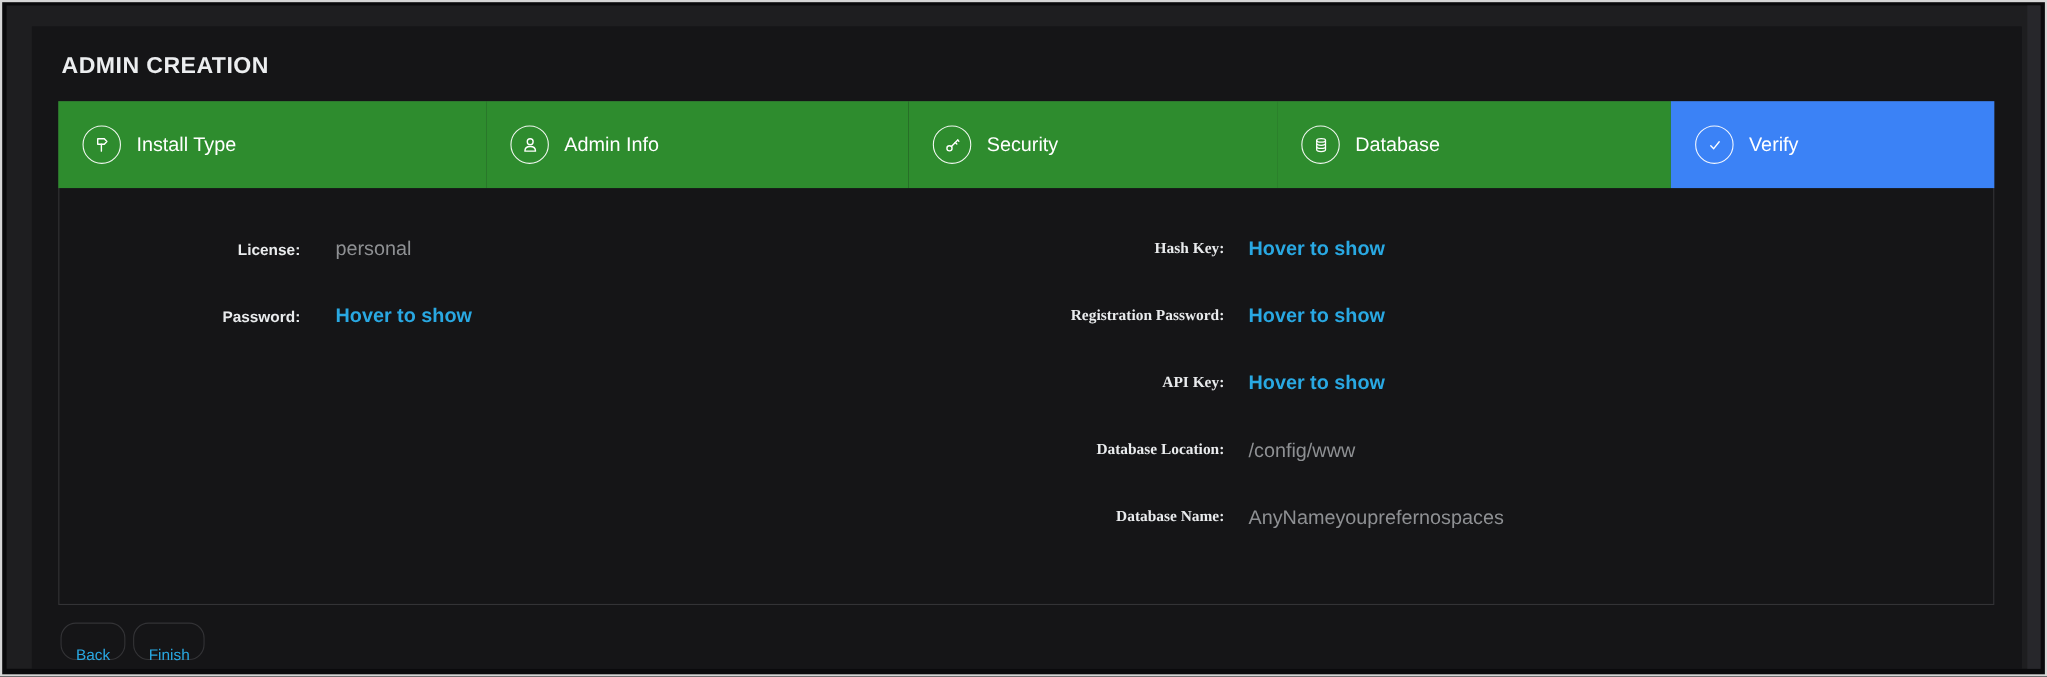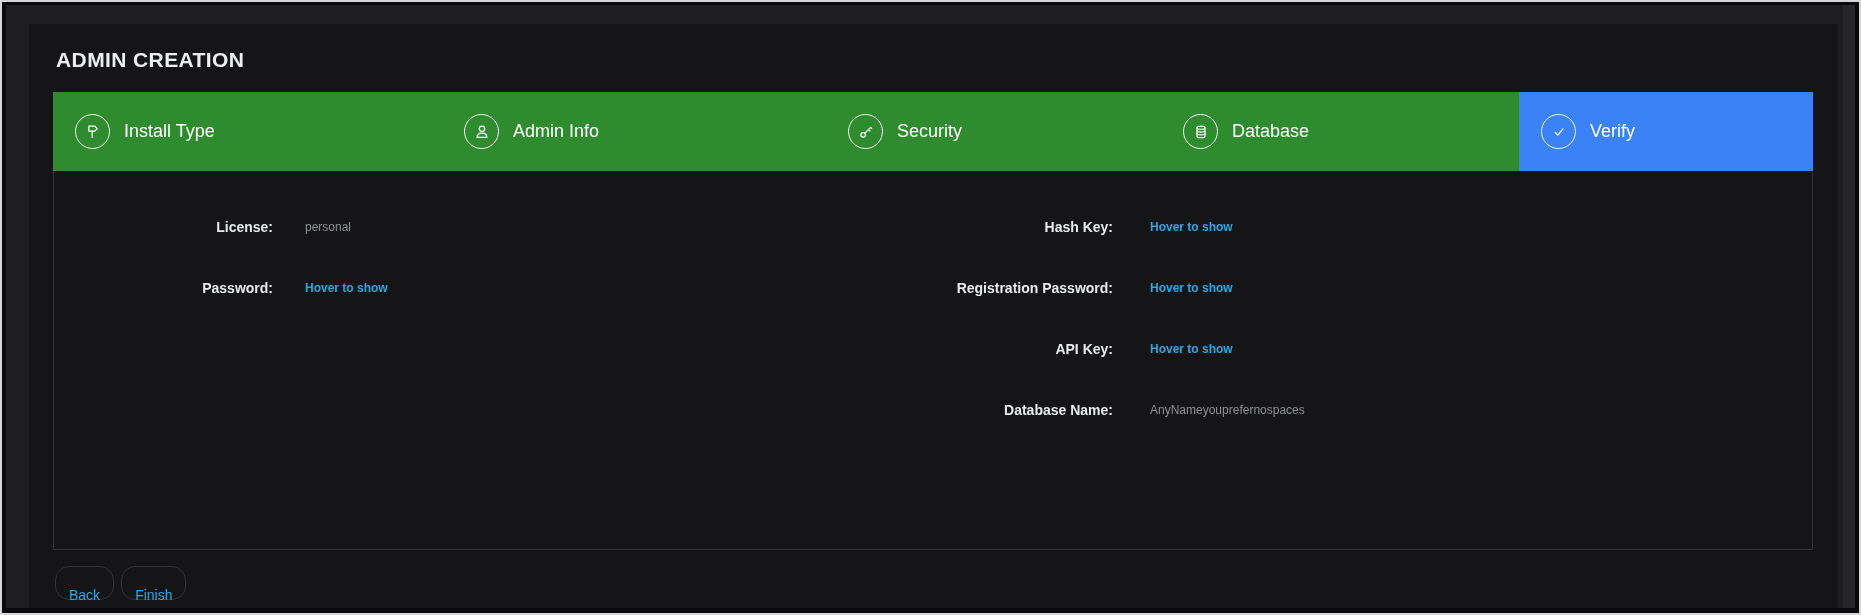--- a/index.html
+++ b/index.html
@@ -33,22 +33,22 @@
   .step-circle svg{width:20px;height:20px;display:block;}
   .step-label{font-size:18px;color:#ffffff;white-space:nowrap;}
 
   .form-area{position:absolute;left:0;top:79px;width:100%;}
   .fcol{position:absolute;top:24px;width:880px;}
   .fcol.left{left:0;}
   .fcol.right{left:880px;}
   .frow{display:flex;align-items:center;height:61px;}
   .flabel{flex:0 0 219px;margin-right:32px;text-align:right;font-size:14px;font-weight:700;
           color:#e9ebed;white-space:nowrap;}
-  .fcol.right .flabel{flex-basis:179px;margin-right:37px;}
-  .fvalue{font-size:12px;color:#8e9093;white-space:nowrap;}
+  .fcol.right .flabel{flex-basis:179px;margin-right:22px;font-family:Liberation Serif, serif;}
+  .fvalue{font-size:18px;color:#8e9093;white-space:nowrap;}
   .fvalue.link{color:#29A8E2;font-weight:700;cursor:pointer;}
 
   .actions{position:absolute;left:26px;top:542px;display:flex;gap:7px;}
   .btn{height:27px;padding:16px 13px;border:1px solid #333336;border-radius:14px;
        background:transparent;color:#29A8E2;font-size:14px;line-height:25px;
        font-family:inherit;cursor:pointer;}
 </style>
 </head>
 <body>
 
@@ -136,20 +136,24 @@
             </div>
             <div class="frow">
               <span class="flabel">Registration Password:</span>
               <span class="fvalue link">Hover to show</span>
             </div>
             <div class="frow">
               <span class="flabel">API Key:</span>
               <span class="fvalue link">Hover to show</span>
             </div>
             <div class="frow">
+              <span class="flabel">Database Location:</span>
+              <span class="fvalue">/config/www</span>
+            </div>
+            <div class="frow">
               <span class="flabel">Database Name:</span>
               <span class="fvalue">AnyNameyouprefernospaces</span>
             </div>
           </div>
         </div>
       </div>
 
       <div class="actions">
         <button class="btn">Back</button>
         <button class="btn">Finish</button>

